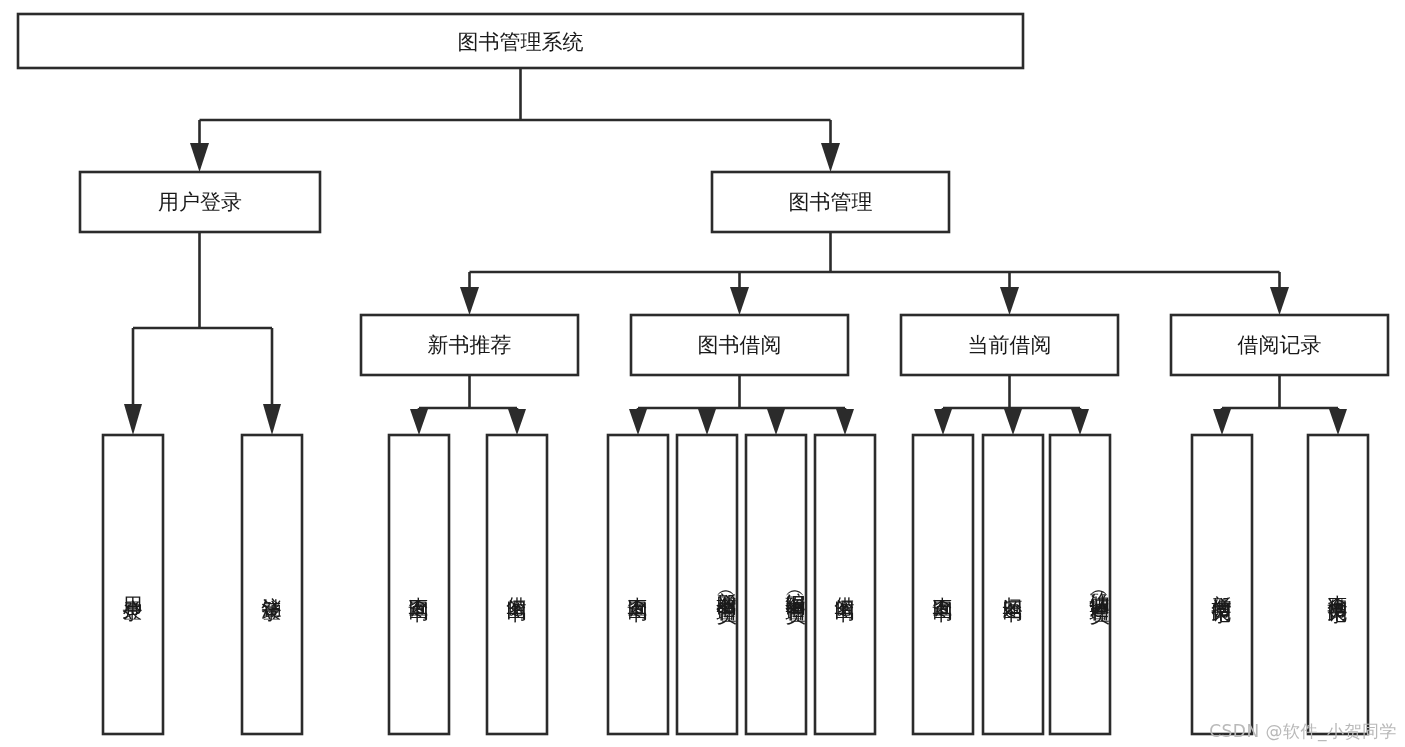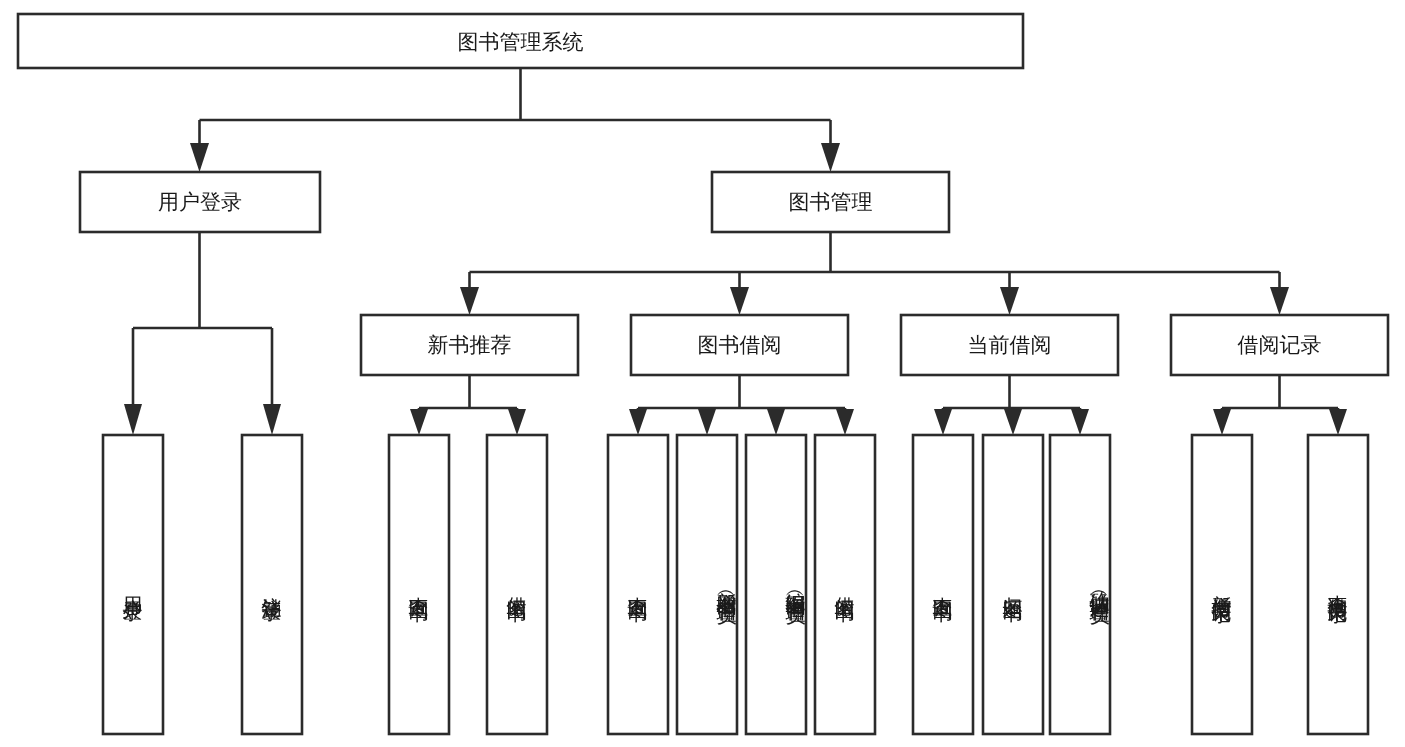--- a/index.html
+++ b/index.html
@@ -203,13 +203,14 @@
   <div class="leaf-label" style="left:608px; top:435px; width:60px; height:299px;">查询图书</div>
   <div class="leaf-label" style="left:677px; top:437px; width:60px; height:295px; align-items:flex-start;">新增图书（管理员）</div>
   <div class="leaf-label" style="left:746px; top:437px; width:60px; height:295px; align-items:flex-start;">编辑图书（管理员）</div>
   <div class="leaf-label" style="left:815px; top:435px; width:60px; height:299px;">借阅图书</div>
   <div class="leaf-label" style="left:913px; top:435px; width:60px; height:299px;">查询图书</div>
   <div class="leaf-label" style="left:983px; top:435px; width:60px; height:299px;">归还图书</div>
   <div class="leaf-label" style="left:1050px; top:437px; width:60px; height:295px; align-items:flex-start;">确认归还（管理员）</div>
   <div class="leaf-label" style="left:1192px; top:435px; width:60px; height:299px;">新增借阅记录</div>
   <div class="leaf-label" style="left:1308px; top:435px; width:60px; height:299px;">查询借阅记录</div>
 
+  <div class="watermark">CSDN @软件_小贺同学</div>
 </div>
 
 </body></html>

